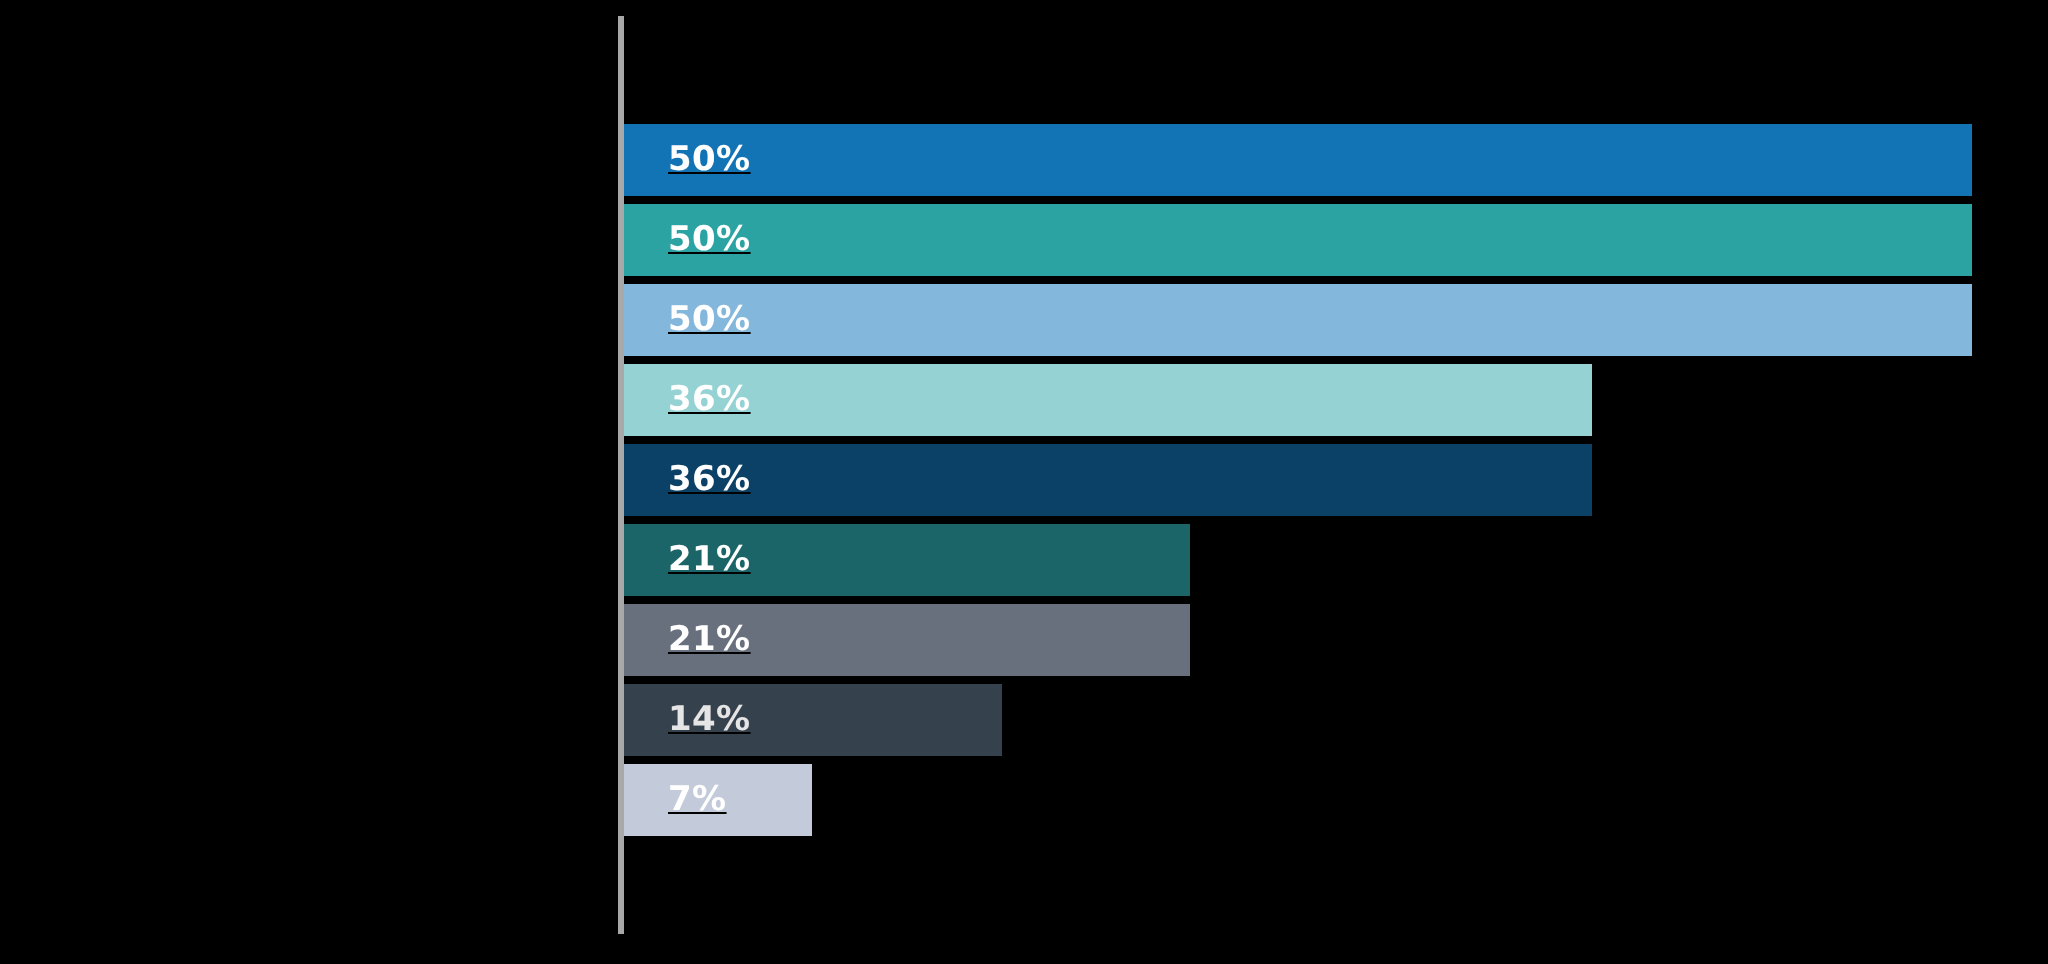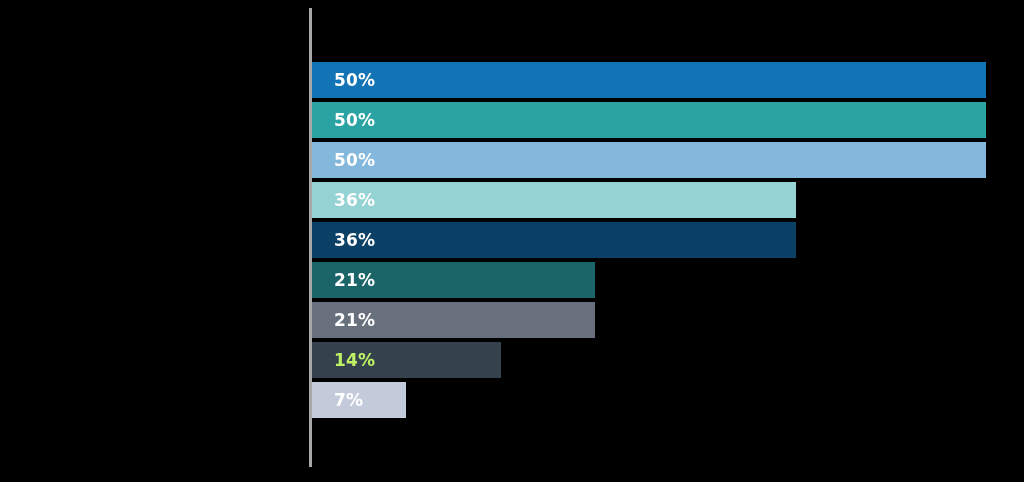--- a/index.html
+++ b/index.html
@@ -41,20 +41,21 @@
     height: 360px;
   }
 
   .bar-row {
     position: absolute;
     left: 0;
     height: 36px;
     display: flex;
     align-items: center;
     box-sizing: border-box;
+    text-decoration: underline;
   }
 
   .bar-value {
     color: #ffffff;
     font-family: "DejaVu Sans", sans-serif;
     font-size: 17px;
     font-weight: bold;
     letter-spacing: 0.2px;
     padding-left: 22px;
     white-space: nowrap;
@@ -84,20 +85,20 @@
       <div class="bar-row" style="top: 160px; width: 484px; background: rgb(11, 65, 102);">
         <span class="bar-value" style="color: rgb(255, 255, 255);">36%</span>
       </div>
       <div class="bar-row" style="top: 200px; width: 283px; background: rgb(27, 100, 103);">
         <span class="bar-value" style="color: rgb(255, 255, 255);">21%</span>
       </div>
       <div class="bar-row" style="top: 240px; width: 283px; background: rgb(104, 111, 125);">
         <span class="bar-value" style="color: rgb(255, 255, 255);">21%</span>
       </div>
       <div class="bar-row" style="top: 280px; width: 189px; background: rgb(54, 65, 78);">
-        <span class="bar-value" style="color: #bef264;">14%</span>
+        <span class="bar-value" style="color: #e5e5e5;">14%</span>
       </div>
       <div class="bar-row" style="top: 320px; width: 94px; background: rgb(195, 203, 219);">
         <span class="bar-value" style="color: rgb(255, 255, 255);">7%</span>
       </div>
     </div>
 
 </div>
 
 </body></html>

